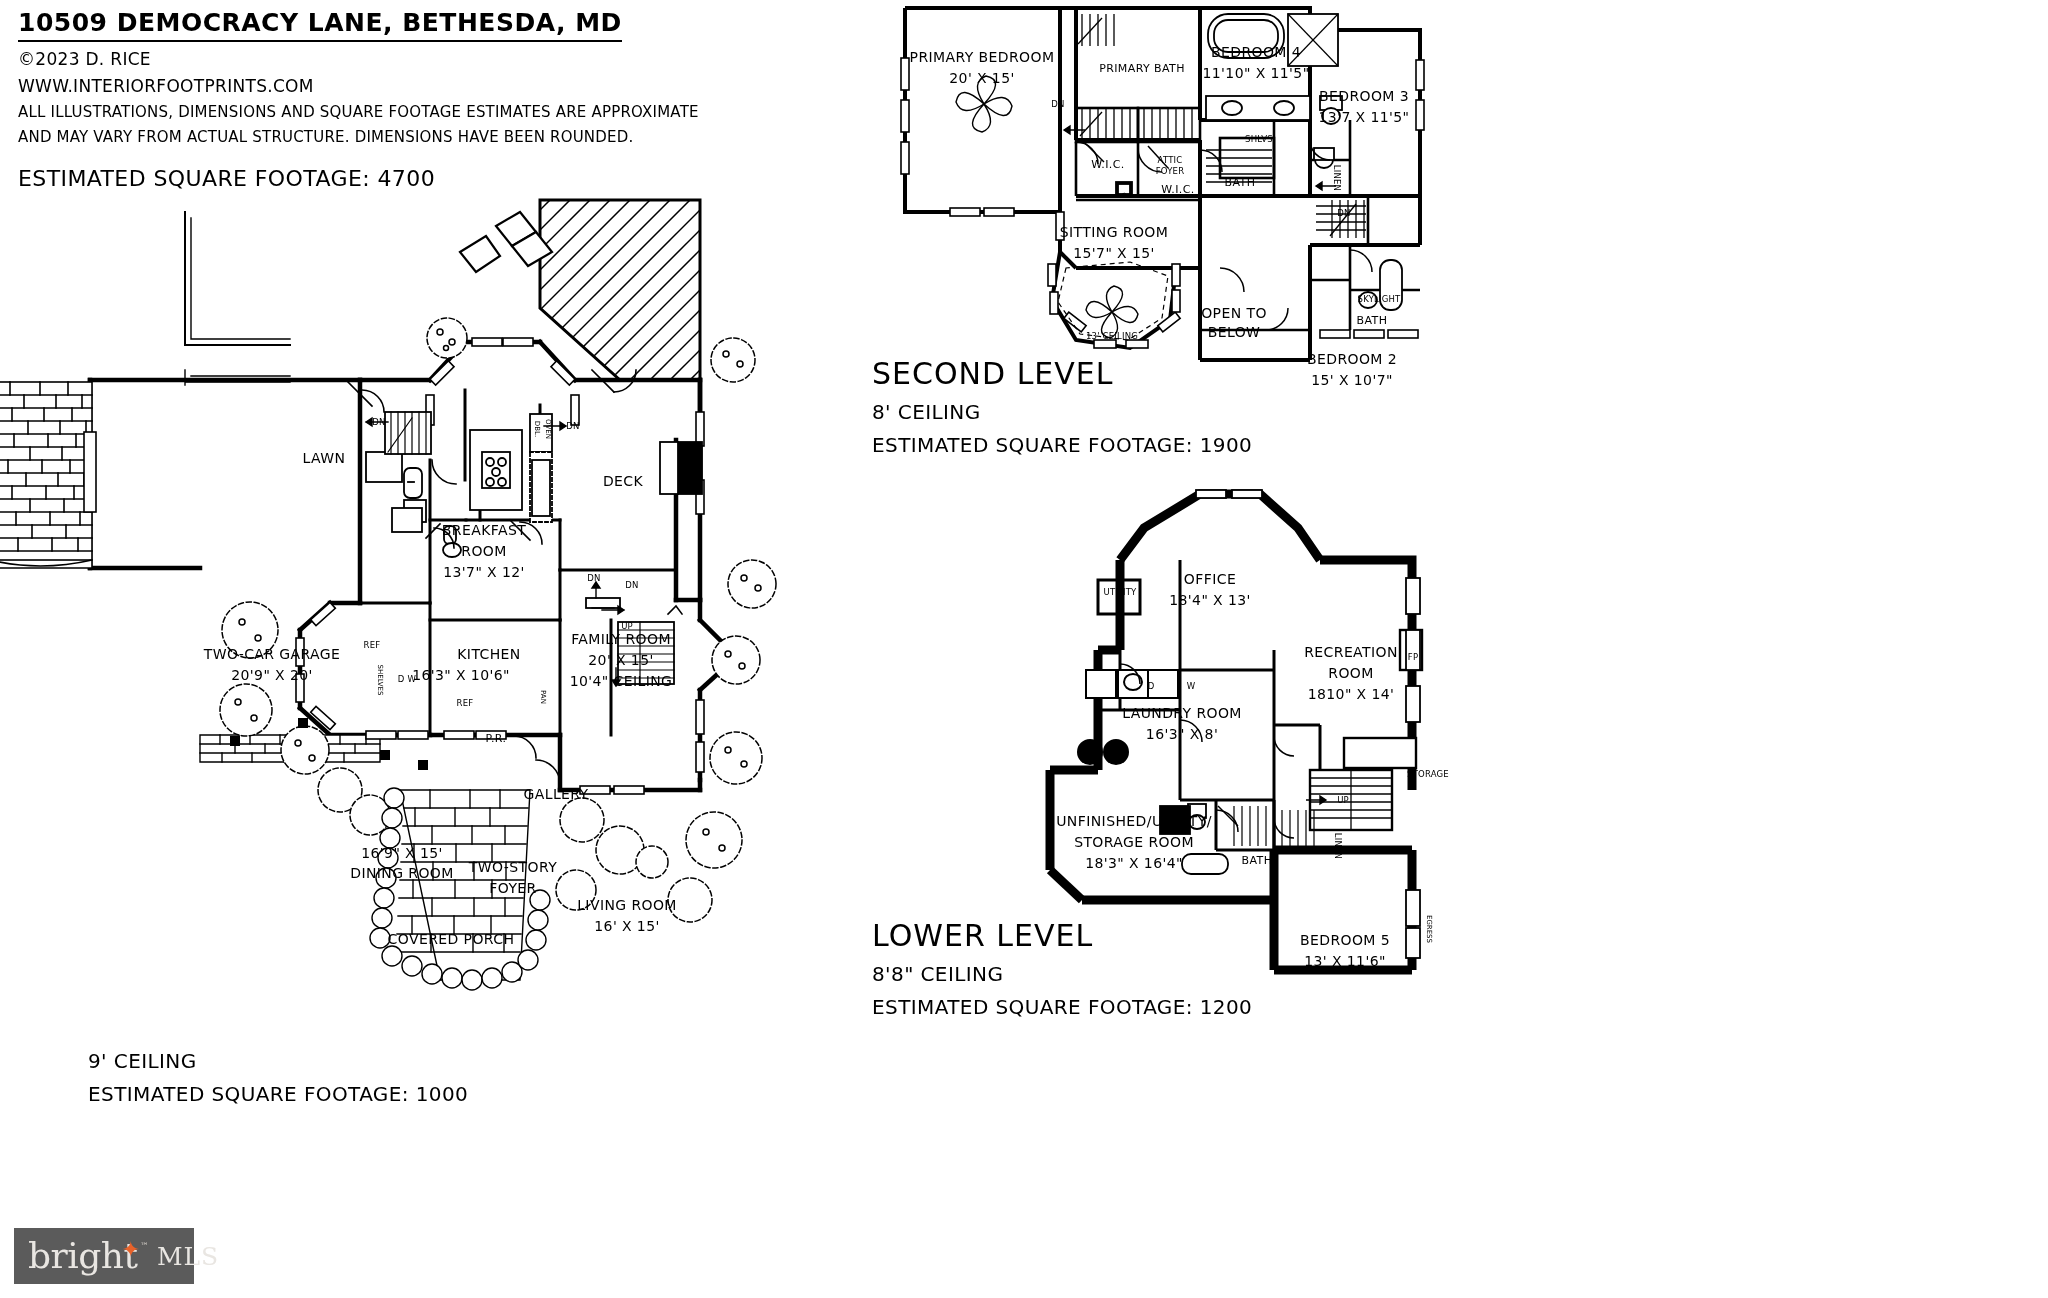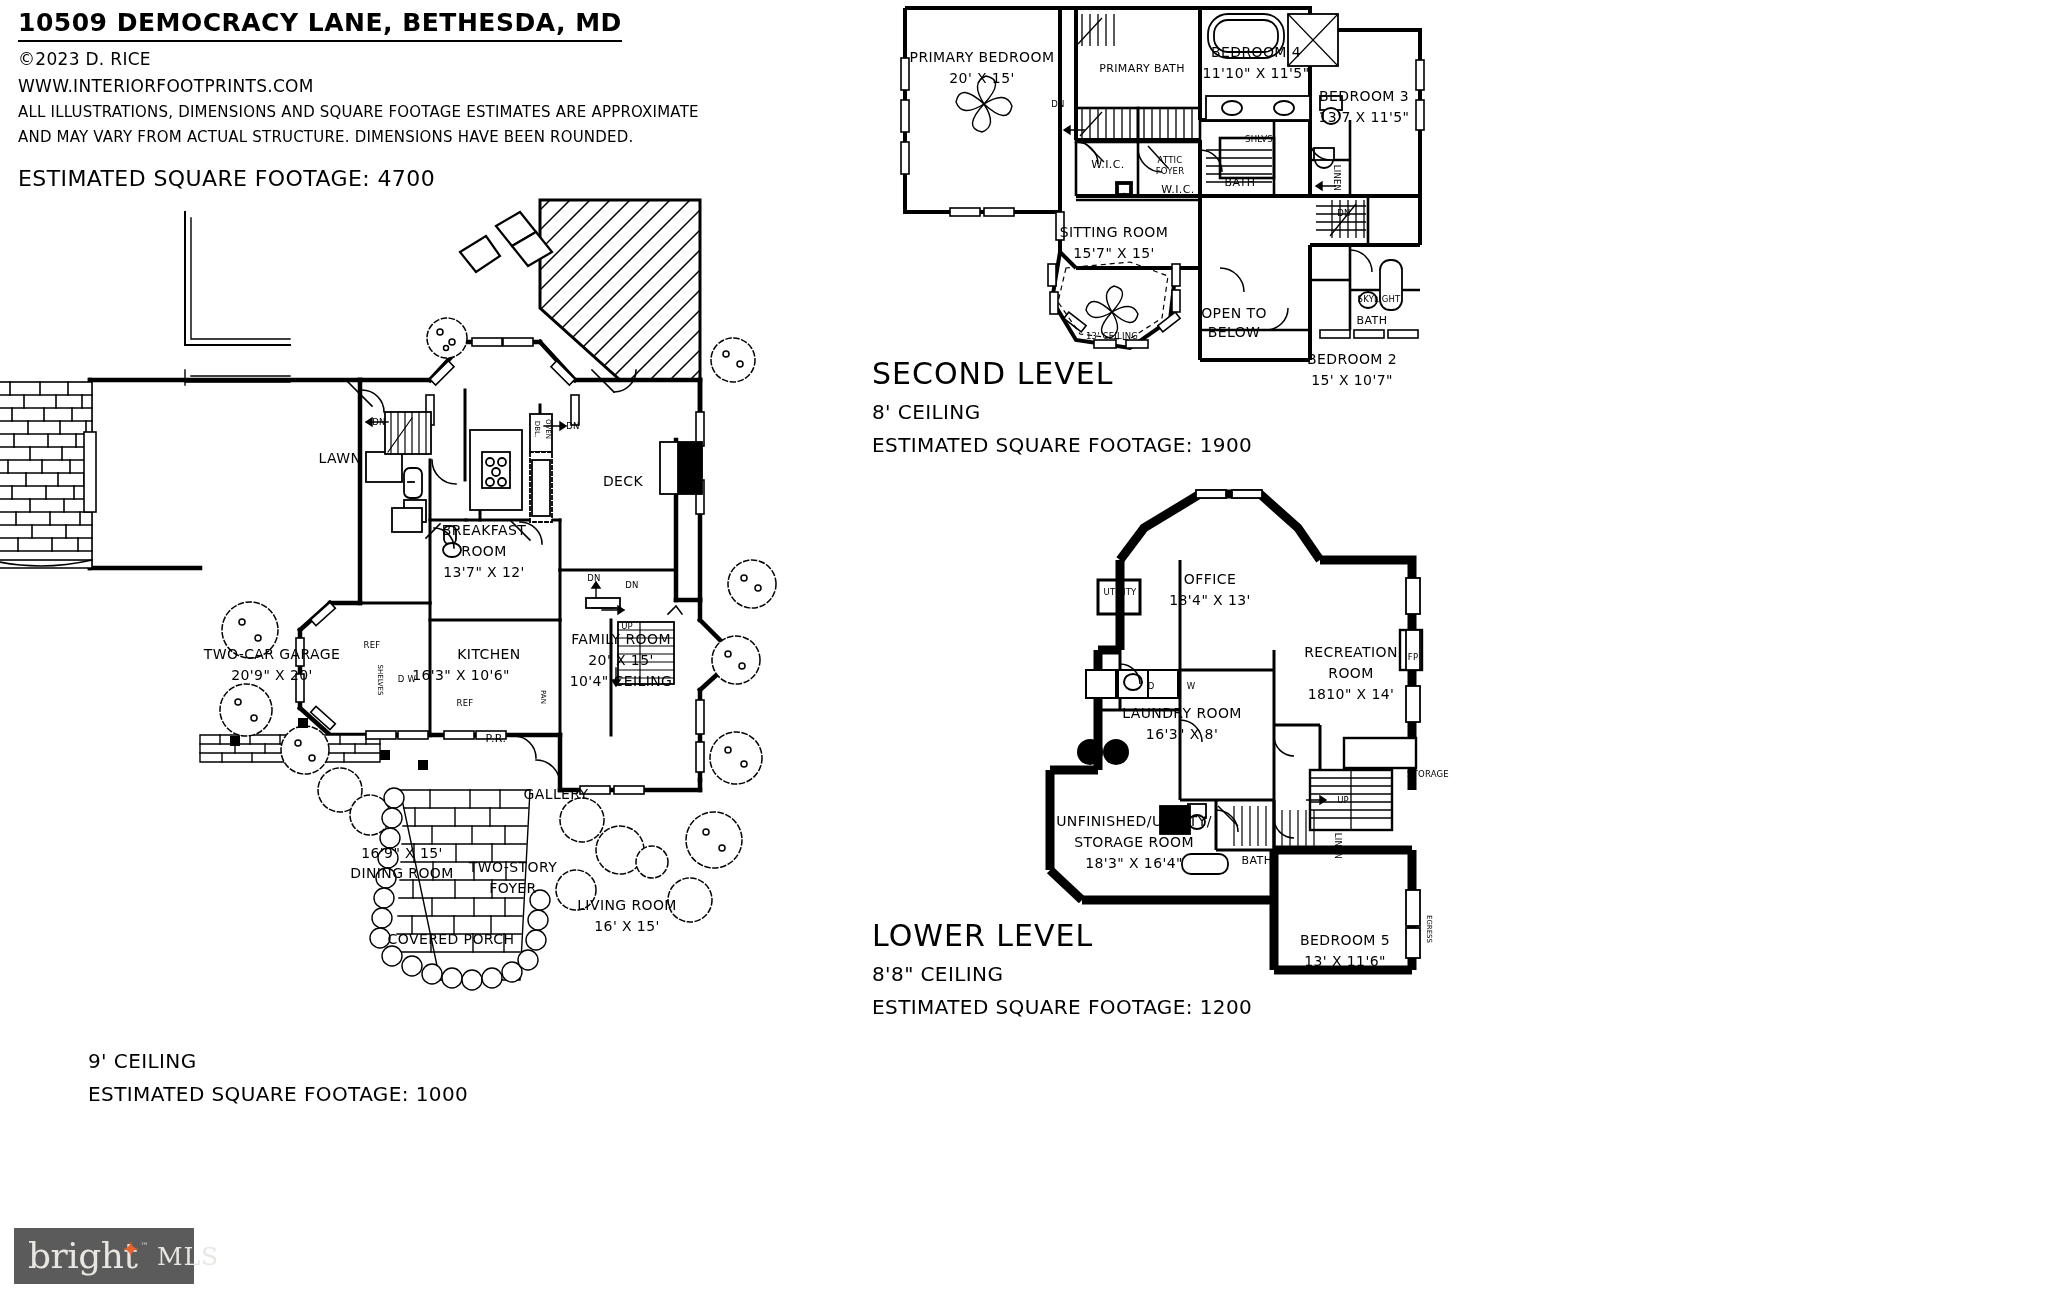--- a/index.html
+++ b/index.html
@@ -449,21 +449,21 @@
     <g fill="#000" stroke="none">
       <rect x="230" y="546" width="10" height="10"></rect>
       <rect x="298" y="528" width="10" height="10"></rect>
       <rect x="380" y="560" width="10" height="10"></rect>
       <rect x="418" y="570" width="10" height="10"></rect>
     </g>
   </g>
 </svg>
 </div>
 
-<div class="abs rlabel" style="left:340px;top:459px;">LAWN</div>
+<div class="abs rlabel" style="left:324px;top:459px;">LAWN</div>
 <div class="abs rlabel" style="left:623px;top:482px;">DECK</div>
 <div class="abs rlabel" style="left:484px;top:531px;">BREAKFAST</div>
 <div class="abs rlabel" style="left:484px;top:552px;">ROOM</div>
 <div class="abs rlabel" style="left:484px;top:573px;">13'7" X 12'</div>
 <div class="abs rlabel" style="left:272px;top:655px;">TWO-CAR GARAGE</div>
 <div class="abs rlabel" style="left:272px;top:676px;">20'9" X 20'</div>
 <div class="abs rlabel" style="left:461px;top:655px;margin-left:28px;">KITCHEN</div>
 <div class="abs rlabel" style="left:461px;top:676px;">16'3" X 10'6"</div>
 <div class="abs rlabel" style="left:621px;top:640px;">FAMILY ROOM</div>
 <div class="abs rlabel" style="left:621px;top:661px;">20' X 15'</div>

